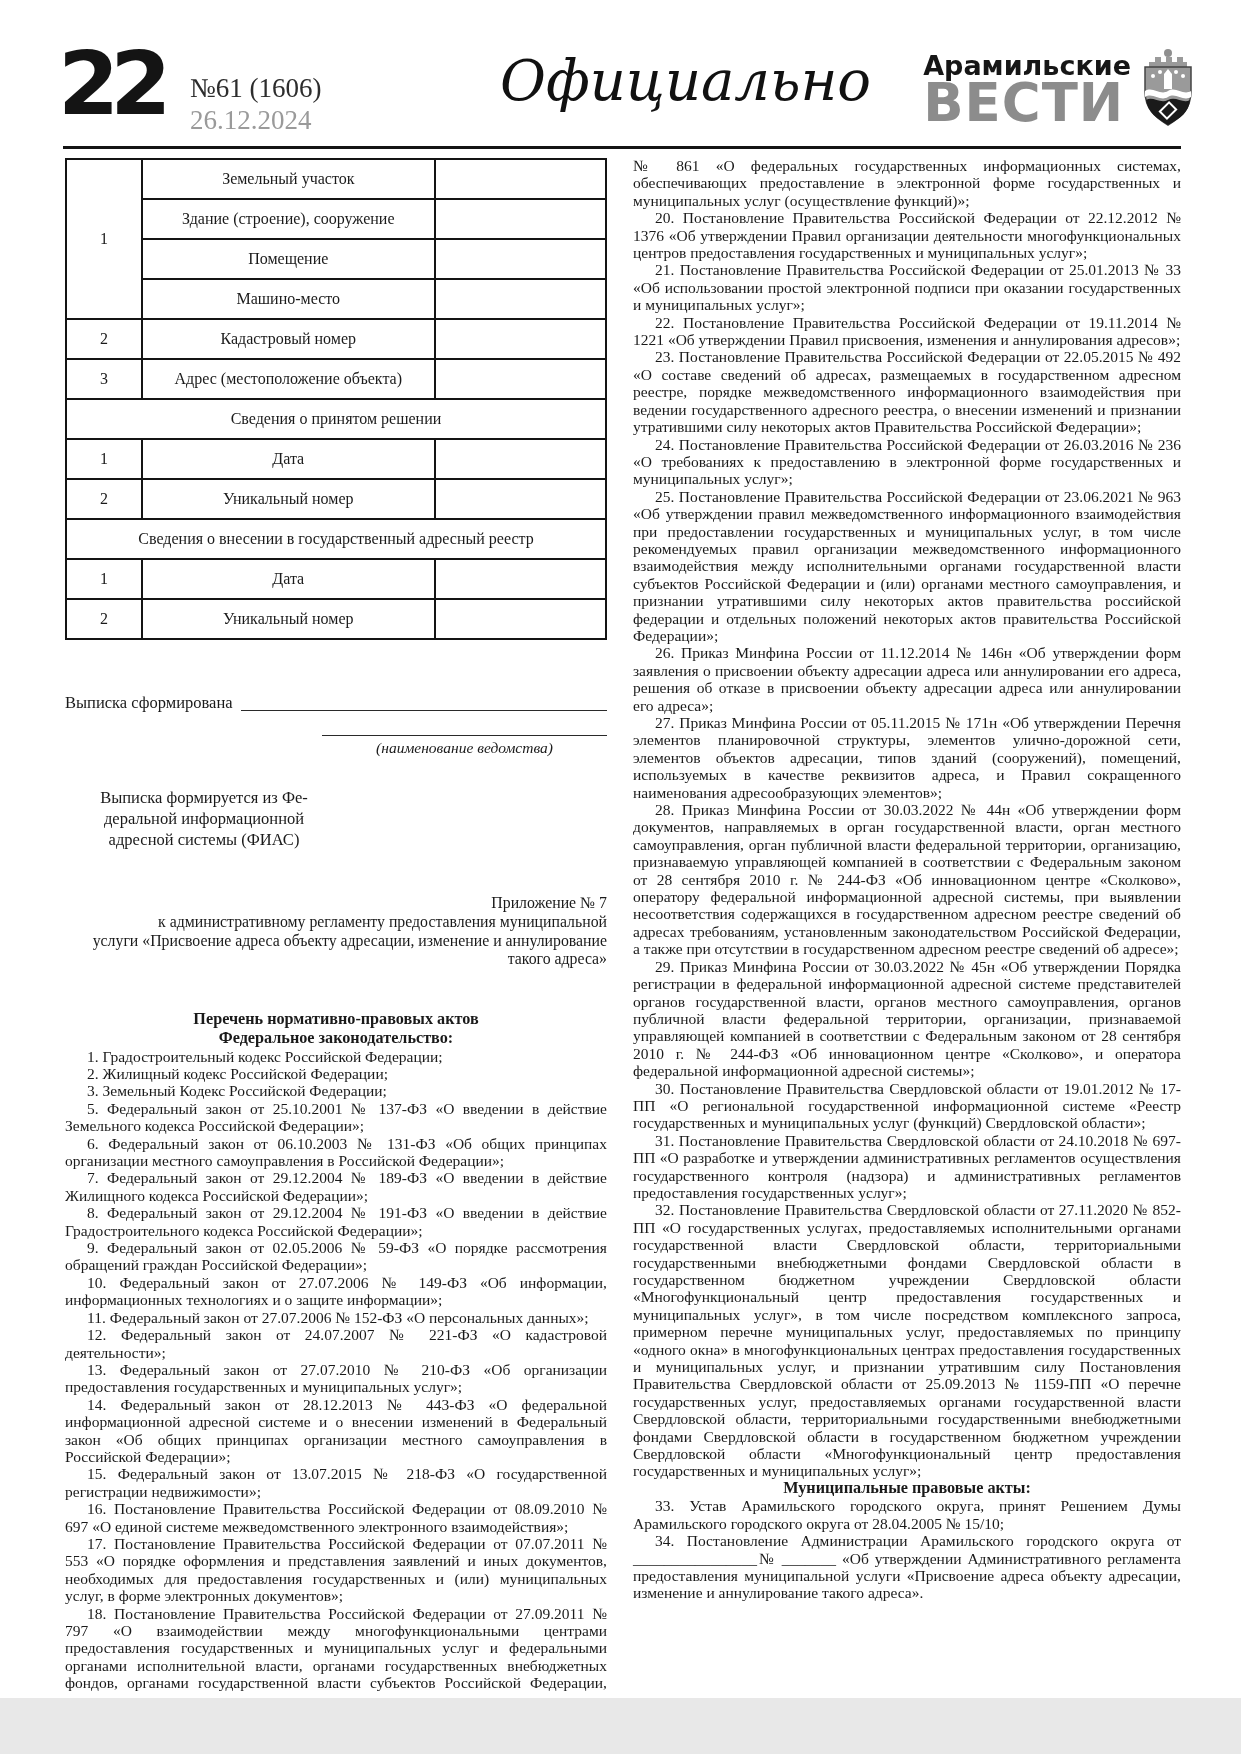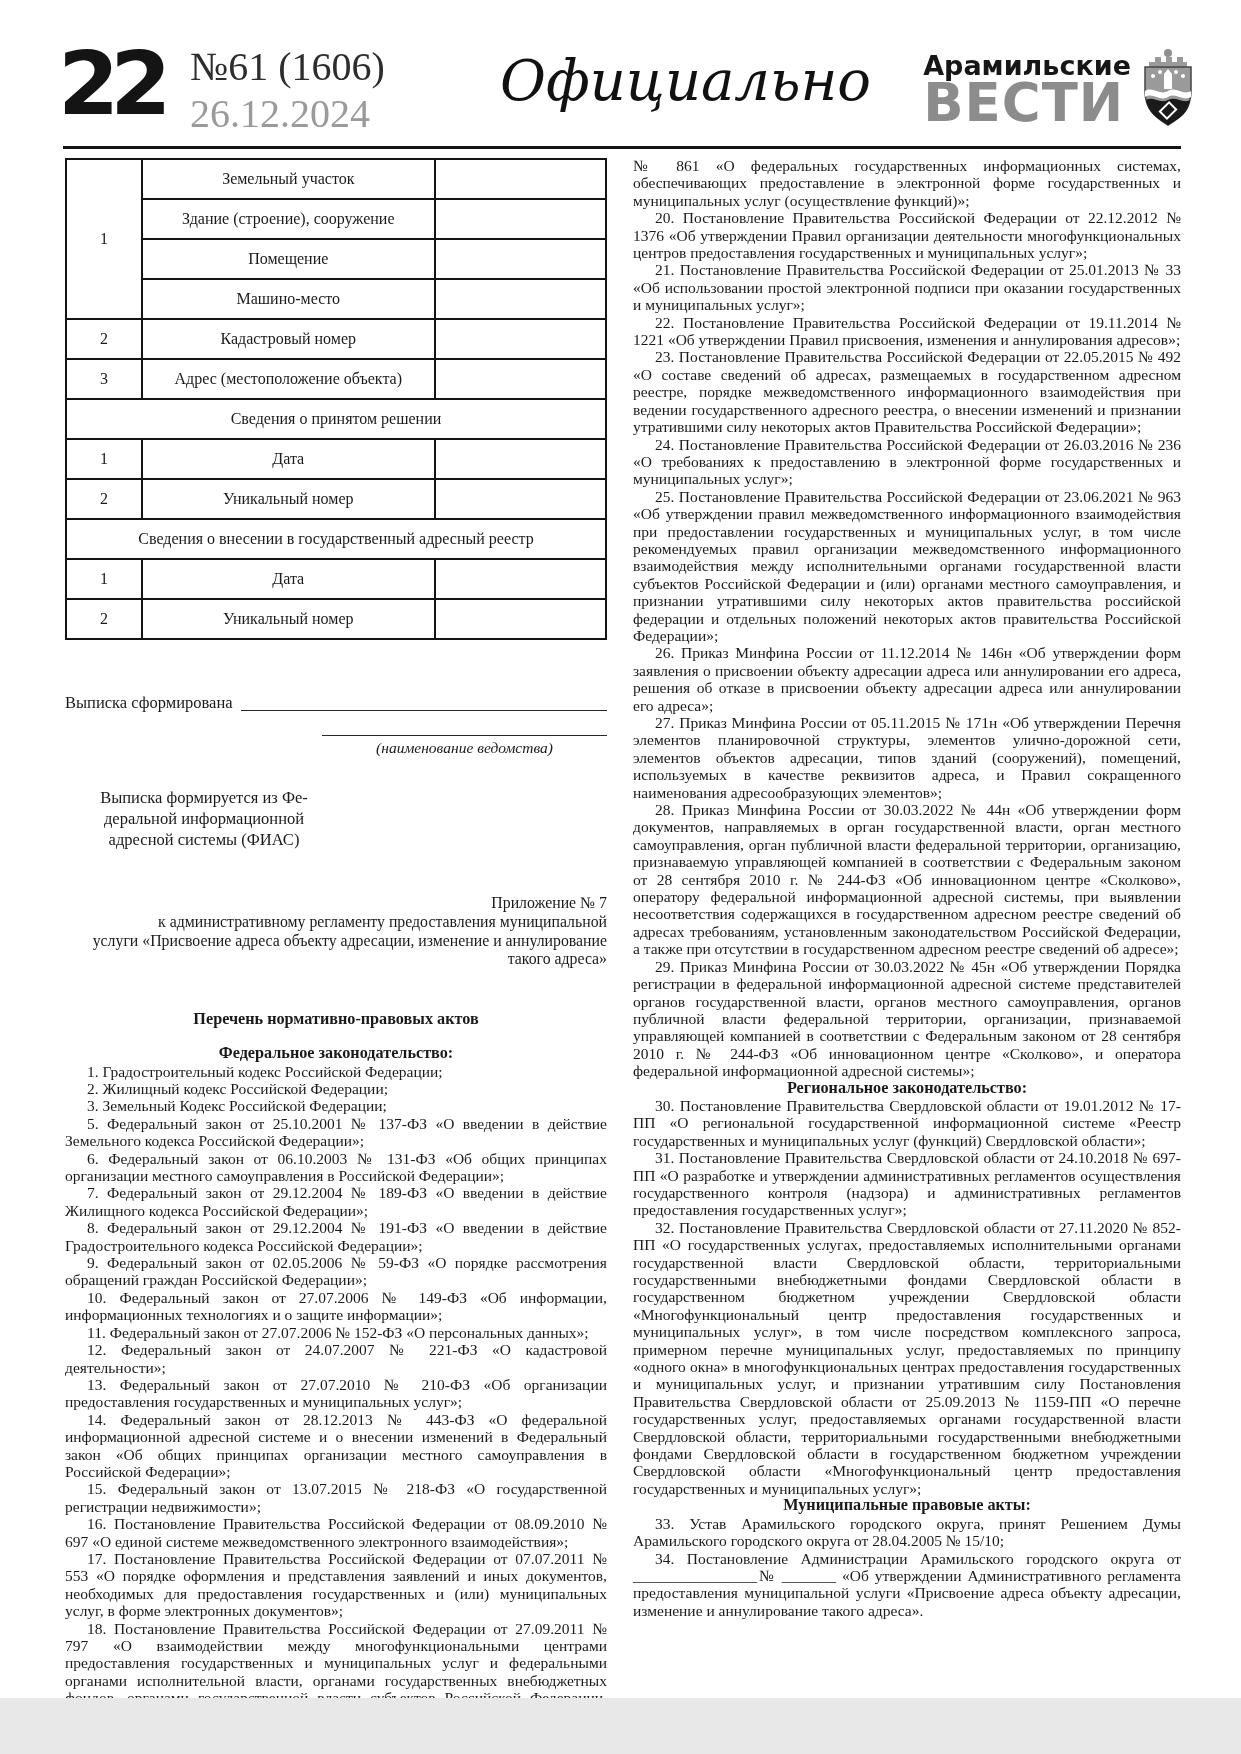--- a/index.html
+++ b/index.html
@@ -13,22 +13,22 @@
     margin:0 auto;
   }
   
   .pagenum{
     position:absolute;left:58px;top:40px;
     font-family:"DejaVu Sans","Liberation Sans",sans-serif;
     font-size:88px;font-weight:900;letter-spacing:-9px;line-height:1;
     color:#141414;
   }
   .issue-block{
-    position:absolute;left:190px;top:43px;
-    font-size:40px;line-height:1.18;
+    position:absolute;left:190px;top:73px;
+    font-size:27px;line-height:1.18;
   }
   .issue-no{color:#2d2d2d;}
   .issue-date{color:#9a9a9a;}
   .section-title{
     position:absolute;left:500px;top:50px;width:320px;
     text-align:center;
     font-family:"DejaVu Serif","Liberation Serif",serif;
     font-style:italic;font-size:56px;line-height:1.1;color:#111;
   }
   .brand{
@@ -71,21 +71,21 @@
     margin-top:32px;width:250px;margin-left:14px;
     text-align:center;font-size:16.5px;line-height:1.25;white-space:pre-line;
   }
   .appendix{
     margin-top:44px;text-align:right;font-size:15.8px;line-height:1.18;white-space:pre-line;
   }
   .acts-title{
     margin-top:42px;text-align:center;font-weight:bold;font-size:16.2px;
   }
   .acts-sub{
-    margin-top:17px;text-align:center;font-weight:bold;font-size:16.2px;
+    margin-top:2px;text-align:center;font-weight:bold;font-size:16.2px;
   }
   .acts-sub.inline{margin-top:0;}
   p.act{margin:0;text-indent:22px;}
   p.act-noindent{margin:0;text-indent:0;}
   .col-right .first{margin-top:5px;}
 </style>
 </head>
 <body>
 
 <div class="page">
@@ -222,21 +222,20 @@
     <p class="act">20. Постановление Правительства Российской Федерации от 22.12.2012 № 1376 «Об утверждении Правил организации деятельности многофункциональных центров предоставления государственных и муниципальных услуг»;</p>
     <p class="act">21. Постановление Правительства Российской Федерации от 25.01.2013 № 33 «Об использовании простой электронной подписи при оказании государственных и муниципальных услуг»;</p>
     <p class="act">22. Постановление Правительства Российской Федерации от 19.11.2014 № 1221 «Об утверждении Правил присвоения, изменения и аннулирования адресов»;</p>
     <p class="act">23. Постановление Правительства Российской Федерации от 22.05.2015 № 492 «О составе сведений об адресах, размещаемых в государственном адресном реестре, порядке межведомственного информационного взаимодействия при ведении государственного адресного реестра, о внесении изменений и признании утратившими силу некоторых актов Правительства Российской Федерации»;</p>
     <p class="act">24. Постановление Правительства Российской Федерации от 26.03.2016 № 236 «О требованиях к предоставлению в электронной форме государственных и муниципальных услуг»;</p>
     <p class="act">25. Постановление Правительства Российской Федерации от 23.06.2021 № 963 «Об утверждении правил межведомственного информационного взаимодействия при предоставлении государственных и муниципальных услуг, в том числе рекомендуемых правил организации межведомственного информационного взаимодействия между исполнительными органами государственной власти субъектов Российской Федерации и (или) органами местного самоуправления, и признании утратившими силу некоторых актов правительства российской федерации и отдельных положений некоторых актов правительства Российской Федерации»;</p>
     <p class="act">26. Приказ Минфина России от 11.12.2014 № 146н «Об утверждении форм заявления о присвоении объекту адресации адреса или аннулировании его адреса, решения об отказе в присвоении объекту адресации адреса или аннулировании его адреса»;</p>
     <p class="act">27. Приказ Минфина России от 05.11.2015 № 171н «Об утверждении Перечня элементов планировочной структуры, элементов улично-дорожной сети, элементов объектов адресации, типов зданий (сооружений), помещений, используемых в качестве реквизитов адреса, и Правил сокращенного наименования адресообразующих элементов»;</p>
     <p class="act">28. Приказ Минфина России от 30.03.2022 № 44н «Об утверждении форм документов, направляемых в орган государственной власти, орган местного самоуправления, орган публичной власти федеральной территории, организацию, признаваемую управляющей компанией в соответствии с Федеральным законом от 28 сентября 2010 г. № 244-ФЗ «Об инновационном центре «Сколково», оператору федеральной информационной адресной системы, при выявлении несоответствия содержащихся в государственном адресном реестре сведений об адресах требованиям, установленным законодательством Российской Федерации, а также при отсутствии в государственном адресном реестре сведений об адресе»;</p>
     <p class="act">29. Приказ Минфина России от 30.03.2022 № 45н «Об утверждении Порядка регистрации в федеральной информационной адресной системе представителей органов государственной власти, органов местного самоуправления, органов публичной власти федеральной территории, организации, признаваемой управляющей компанией в соответствии с Федеральным законом от 28 сентября 2010 г. № 244-ФЗ «Об инновационном центре «Сколково», и оператора федеральной информационной адресной системы»;</p>
-    <div class="acts-sub inline">Региональное законодательство:</div>
     <p class="act">30. Постановление Правительства Свердловской области от 19.01.2012 № 17-ПП «О региональной государственной информационной системе «Реестр государственных и муниципальных услуг (функций) Свердловской области»;</p>
     <p class="act">31. Постановление Правительства Свердловской области от 24.10.2018 № 697-ПП «О разработке и утверждении административных регламентов осуществления государственного контроля (надзора) и административных регламентов предоставления государственных услуг»;</p>
     <p class="act">32. Постановление Правительства Свердловской области от 27.11.2020 № 852-ПП «О государственных услугах, предоставляемых исполнительными органами государственной власти Свердловской области, территориальными государственными внебюджетными фондами Свердловской области в государственном бюджетном учреждении Свердловской области «Многофункциональный центр предоставления государственных и муниципальных услуг», в том числе посредством комплексного запроса, примерном перечне муниципальных услуг, предоставляемых по принципу «одного окна» в многофункциональных центрах предоставления государственных и муниципальных услуг, и признании утратившим силу Постановления Правительства Свердловской области от 25.09.2013 № 1159-ПП «О перечне государственных услуг, предоставляемых органами государственной власти Свердловской области, территориальными государственными внебюджетными фондами Свердловской области в государственном бюджетном учреждении Свердловской области «Многофункциональный центр предоставления государственных и муниципальных услуг»;</p>
     <div class="acts-sub inline">Муниципальные правовые акты:</div>
     <p class="act">33. Устав Арамильского городского округа, принят Решением Думы Арамильского городского округа от 28.04.2005 № 15/10;</p>
     <p class="act">34. Постановление Администрации Арамильского городского округа от ________________№ _______ «Об утверждении Административного регламента предоставления муниципальной услуги «Присвоение адреса объекту адресации, изменение и аннулирование такого адреса».</p>
   </div>
 
 </div>
 

